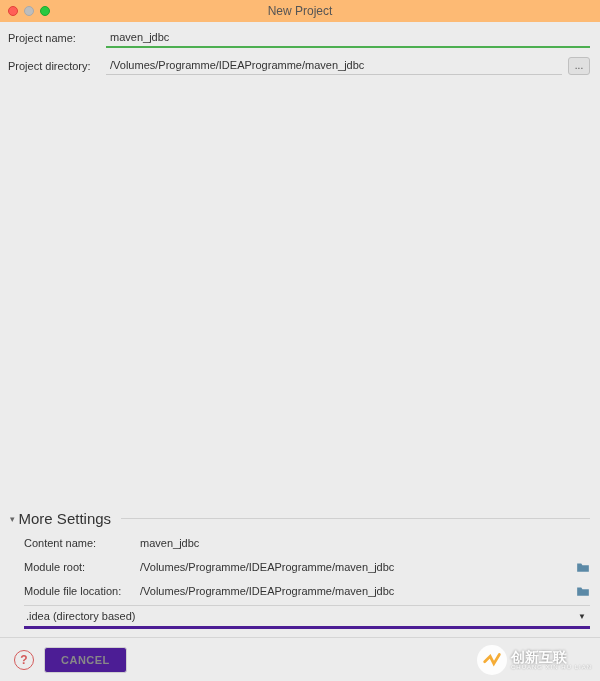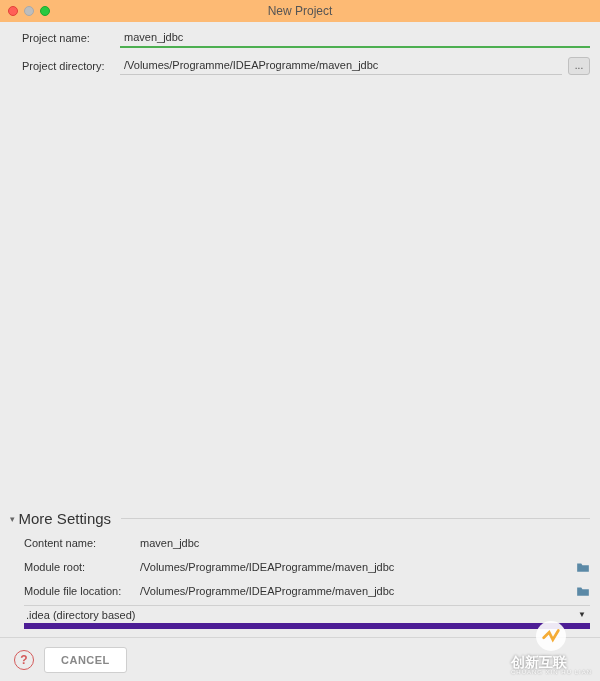--- a/index.html
+++ b/index.html
@@ -40,21 +40,21 @@
     .tl-max   { background: #28c940; border: 0.5px solid #1fa82e; }
     .title {
       position: absolute;
       left: 0; right: 0;
       text-align: center;
       font-size: 12px;
       color: #555;
     }
 
     .form-area {
-      padding: 6px 10px 0 22px;
+      padding: 6px 10px 0 8px;
     }
     .row {
       display: flex;
       align-items: center;
       margin-bottom: 8px;
       gap: 6px;
     }
     .label {
       width: 92px;
       text-align: left;
@@ -147,21 +147,21 @@
       height: 12px;
       color: #5b89a6;
     }
     .dropdown-arrow {
       font-size: 8px;
       color: #333;
       padding-right: 4px;
     }
     .format-row {
       border-top: 1px solid #d0d0d0;
-      border-bottom: 6px solid #4c1d95;
+      border-bottom: 3px solid #4c1d95;
       margin-top: 2px;
       padding: 2px 0;
     }
 
     .button-bar {
       position: absolute;
       left: 0; right: 0; bottom: 0;
       height: 44px;
       border-top: 1px solid #d5d5d5;
       display: flex;
@@ -183,35 +183,34 @@
       justify-content: center;
       cursor: pointer;
       background: transparent;
     }
     .cancel-btn {
       padding: 6px 16px;
       font-size: 11px;
       font-weight: bold;
       letter-spacing: 0.5px;
       color: #888;
-      background: #ffffff;
+      background: #4c1d95;
       border: 1px solid #cfcfcf;
       border-radius: 3px;
       cursor: pointer;
     }
 
     .watermark {
       position: absolute;
       right: 8px;
       bottom: 6px;
       display: flex;
       align-items: center;
       gap: 4px;
       opacity: 0.9;
-      flex-direction: column;
     }
     .wm-logo {
       width: 30px;
       height: 30px;
       border-radius: 50%;
       background: #fff;
       display: flex;
       align-items: center;
       justify-content: center;
     }

